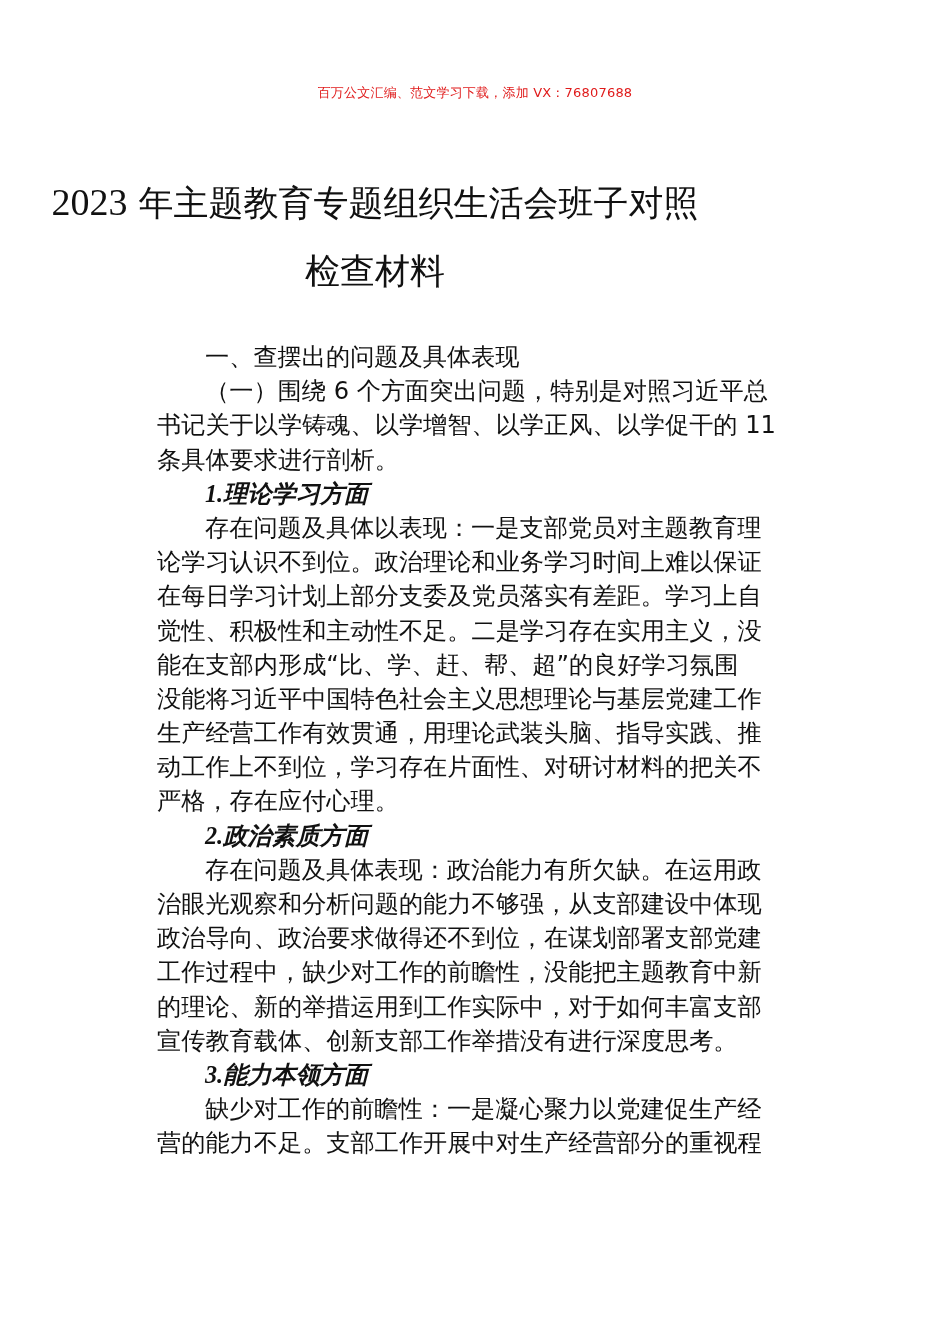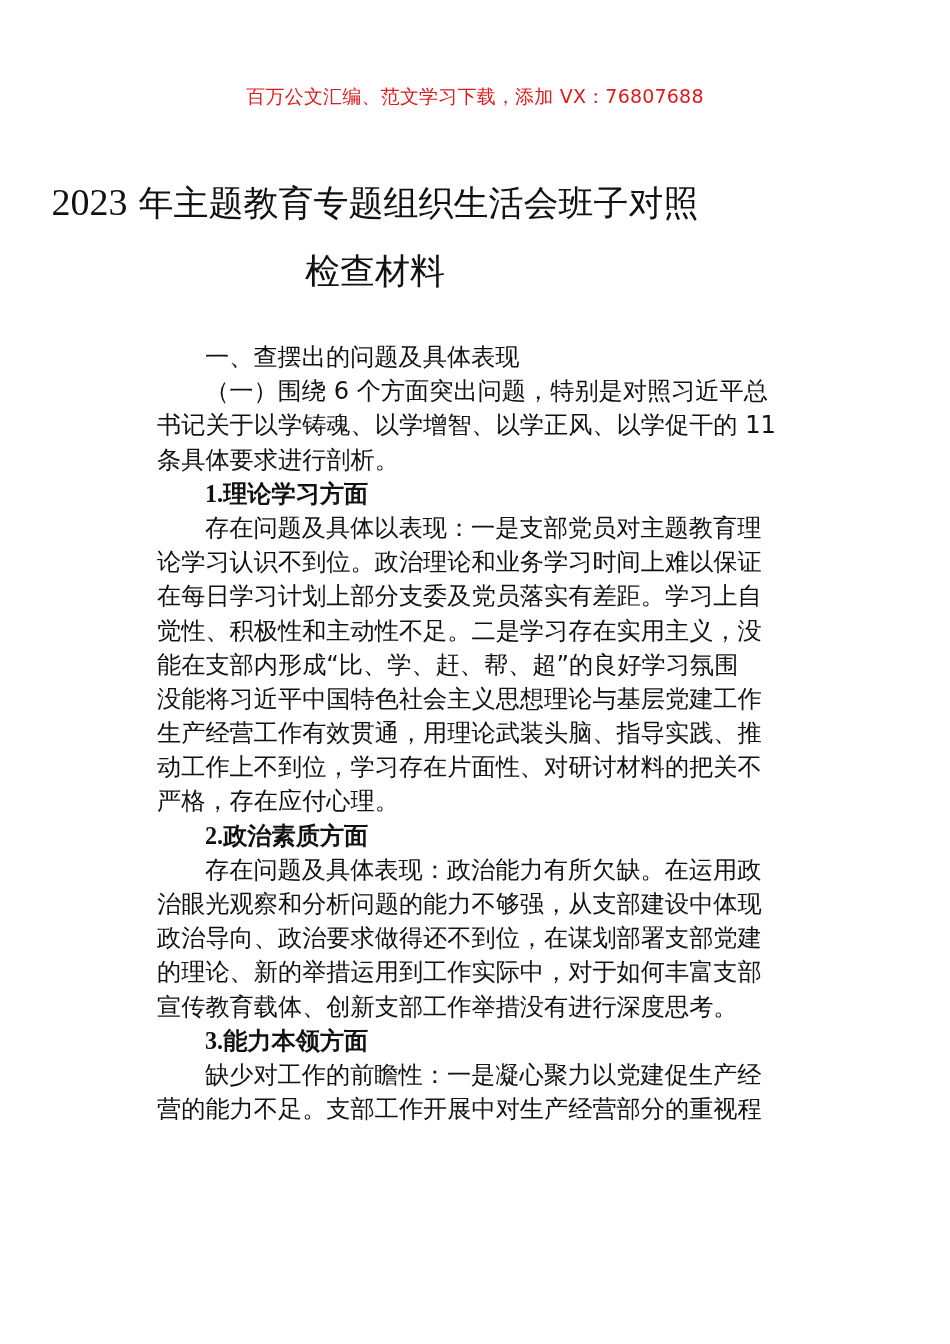--- a/index.html
+++ b/index.html
@@ -3,37 +3,37 @@
 <meta charset="utf-8">
 <style>
   html, body { margin: 0; padding: 0; background: #ffffff; }
   body {
     width: 950px; height: 1344px; position: relative; overflow: hidden;
     font-family: "DejaVu Sans", "Liberation Sans", sans-serif;
     color: #000;
   }
   .banner {
     position: absolute; top: 84px; left: 0; width: 950px;
-    text-align: center; font-size: 19px; color: #e01b1b; letter-spacing: 0.2px;
+    text-align: center; font-size: 13px; color: #e01b1b; letter-spacing: 0.2px;
   }
   .title {
     position: absolute; left: 0; width: 750px; text-align: center;
     font-size: 35px; color: #111; font-family: "DejaVu Sans", sans-serif;
     letter-spacing: 0px;
   }
   .title .num { font-family: "Liberation Serif", "DejaVu Serif", serif; font-size: 38px; }
   .t1 { top: 180px; }
   .t2 { top: 248px; }
   .body-text {
     position: absolute; left: 145px; width: 665px; top: 340px;
     font-size: 24.2px; line-height: 34.2px; color: #111;
   }
   .line { white-space: nowrap; height: 34.2px; overflow: visible; margin-left: 12px; }
   .indent { padding-left: 48px; }
-  .heading { font-weight: bold; }
+  .heading { font-weight: bold; font-style: italic; }
   .heading .hnum { font-family: "Liberation Serif", "DejaVu Serif", serif; font-weight: bold; }
   b { font-weight: normal; }
 </style>
 </head>
 <body>
 
 <div class="banner">百万公文汇编、范文学习下载，添加 VX：76807688</div>
 
 <div class="title t1"><span class="num">2023</span><span> 年主题教育专题组织生活会班子对照</span></div>
 <div class="title t2">检查材料</div>
@@ -52,19 +52,20 @@
   <div class="line">能在支部内形成“比、学、赶、帮、超”的良好学习氛围</div>
   <div class="line">没能将习近平中国特色社会主义思想理论与基层党建工作</div>
   <div class="line">生产经营工作有效贯通，用理论武装头脑、指导实践、推</div>
   <div class="line">动工作上不到位，学习存在片面性、对研讨材料的把关不</div>
   <div class="line">严格，存在应付心理。</div>
 
   <div class="line indent heading"><span class="hnum">2.</span><span>政治素质方面</span></div>
   <div class="line indent">存在问题及具体表现：政治能力有所欠缺。在运用政</div>
   <div class="line">治眼光观察和分析问题的能力不够强，从支部建设中体现</div>
   <div class="line">政治导向、政治要求做得还不到位，在谋划部署支部党建</div>
+  <div class="line">工作过程中，缺少对工作的前瞻性，没能把主题教育中新</div>
   <div class="line">的理论、新的举措运用到工作实际中，对于如何丰富支部</div>
   <div class="line">宣传教育载体、创新支部工作举措没有进行深度思考。</div>
 
   <div class="line indent heading"><span class="hnum">3.</span><span>能力本领方面</span></div>
   <div class="line indent"><span>缺少对工作的前瞻性：</span><b>一是</b><span>凝心聚力以党建促生产经</span></div>
   <div class="line">营的能力不足。支部工作开展中对生产经营部分的重视程</div>
 </div>
 
 </body></html>

